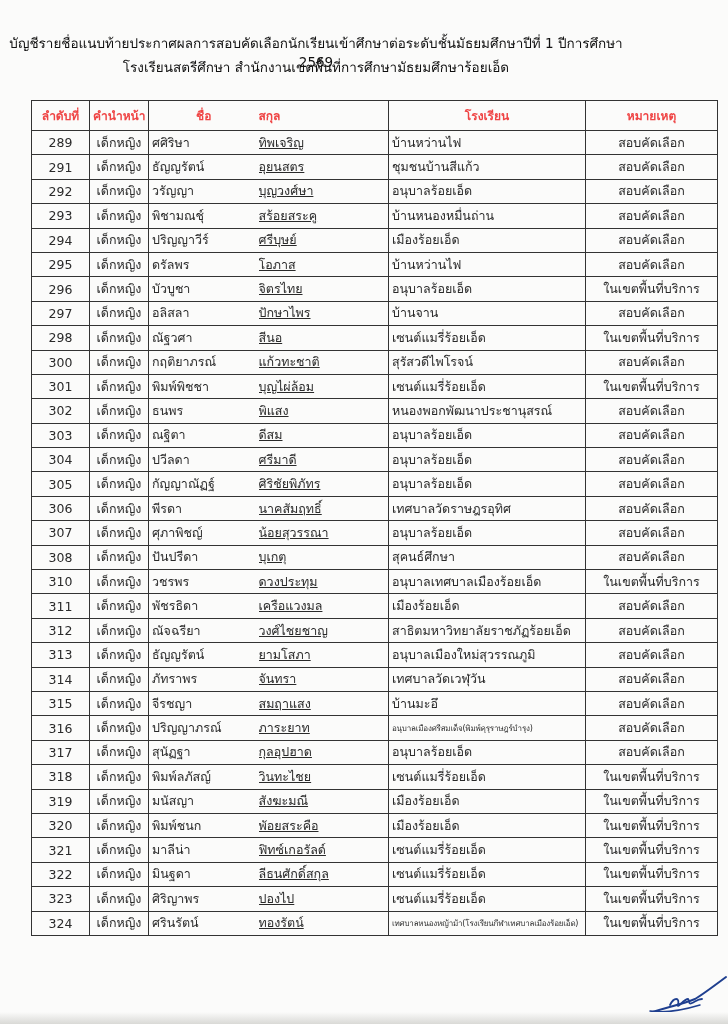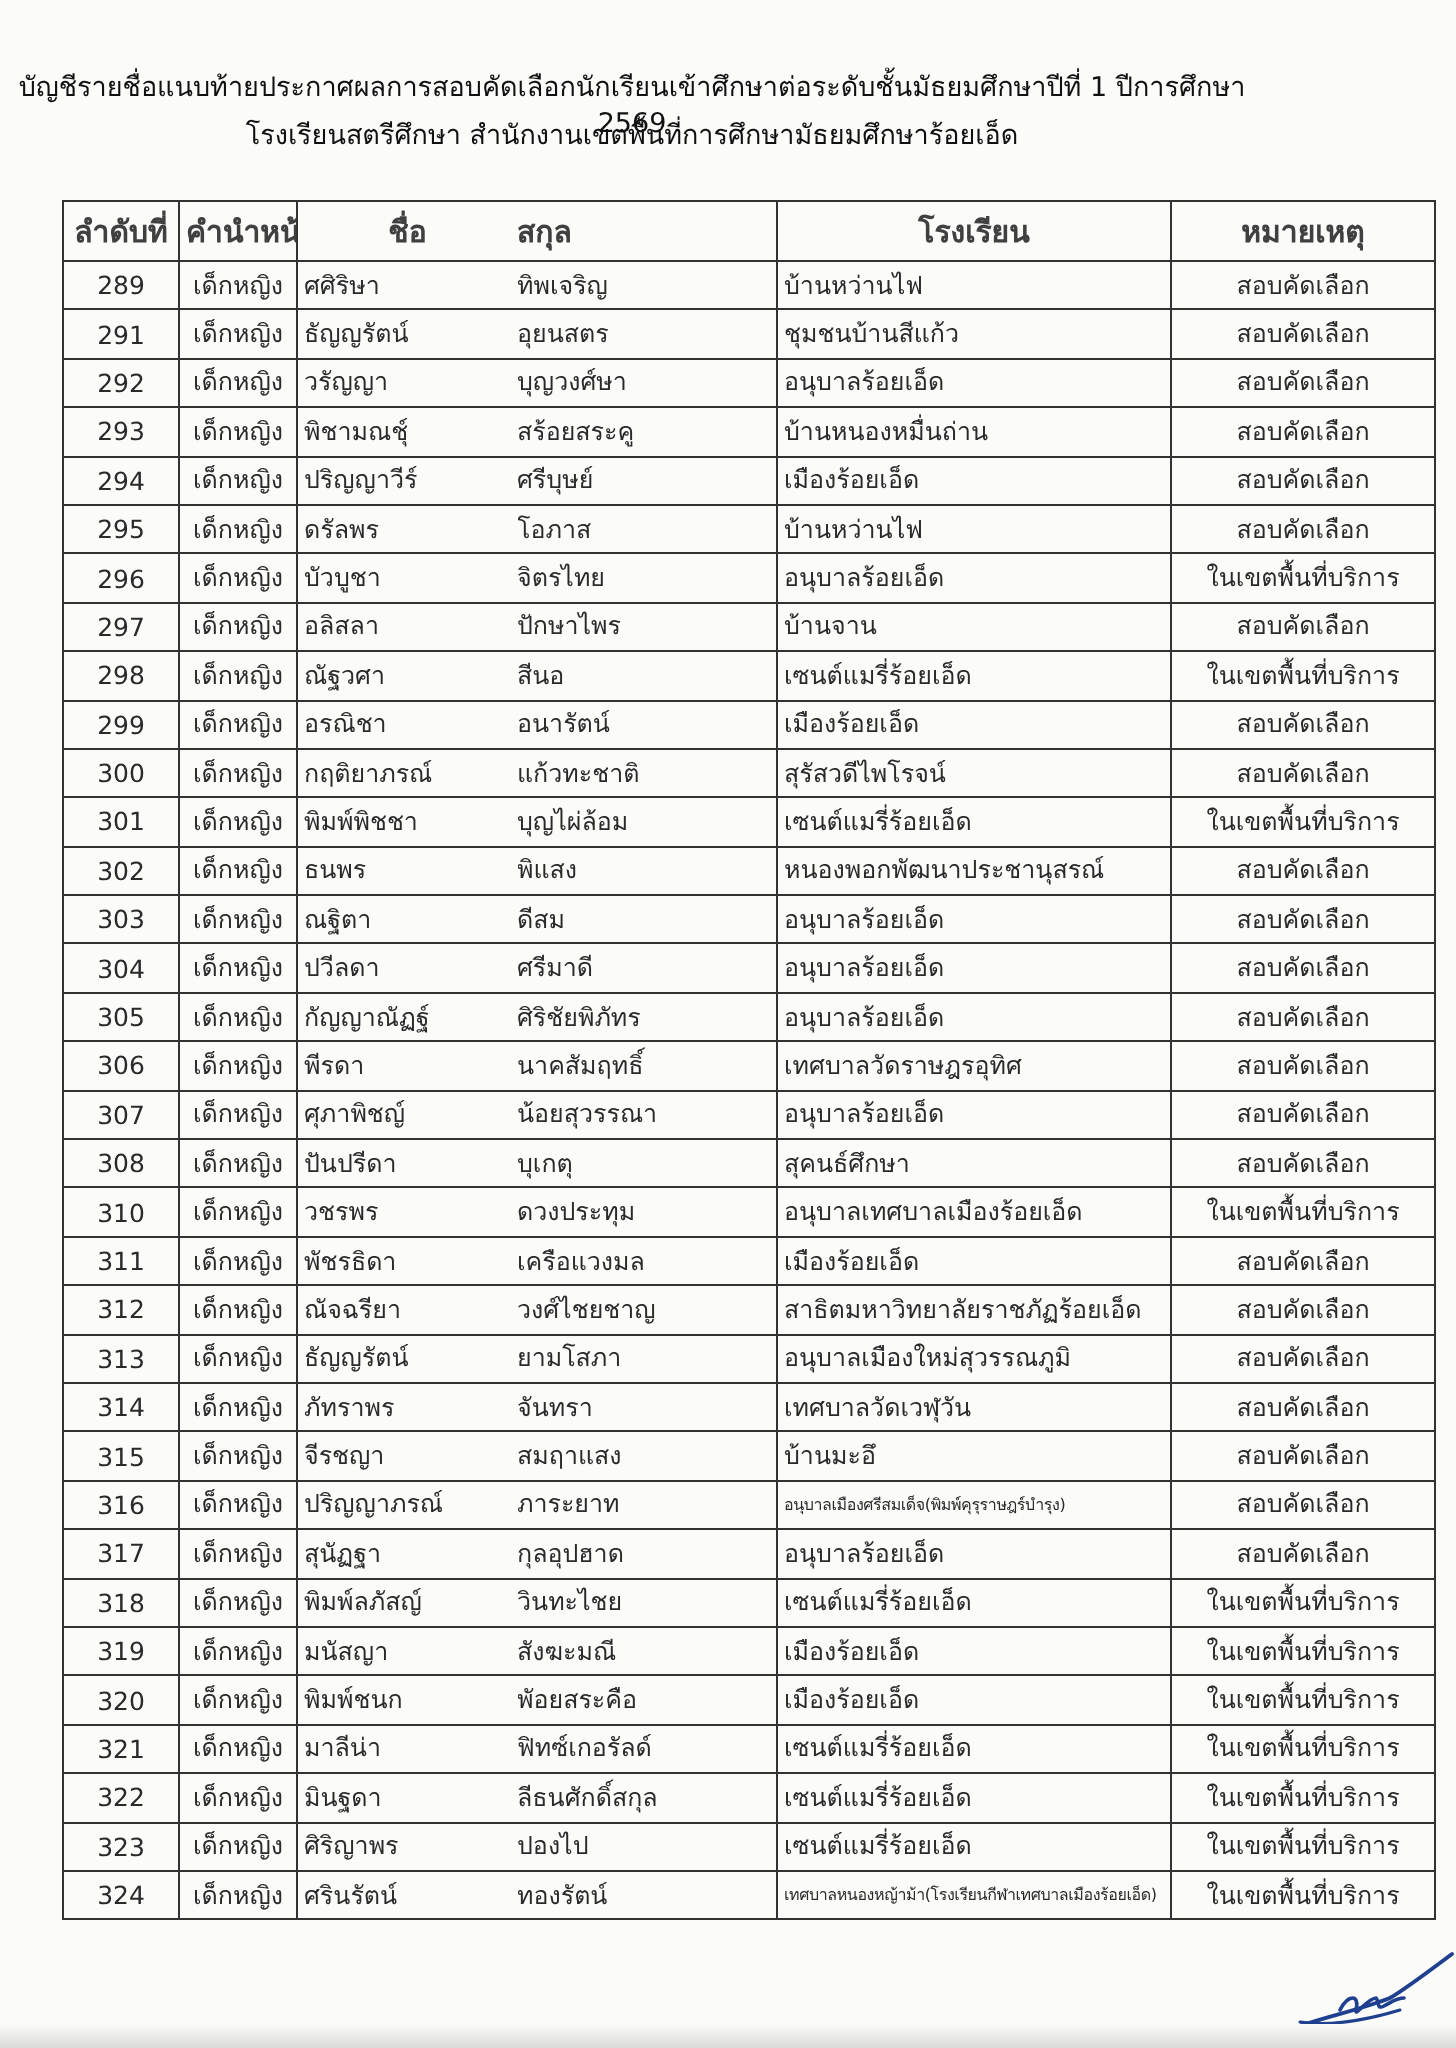--- a/index.html
+++ b/index.html
@@ -23,25 +23,25 @@
     width: 686px;
     font-size: 12.5px;
   }
   th, td {
     border: 1px solid #333;
     height: 23.4px;
     padding: 0 3px;
     white-space: nowrap;
     overflow: hidden;
   }
-  th { height: 29px; font-weight: bold; color: #404040; font-size: 15px; }
+  th { height: 29px; font-weight: bold; color: #ef4444; font-size: 12px; }
   td.c-num { text-align: center; }
   td.c-prefix { text-align: center; }
   td.c-name { border-right: none; padding-left: 3px; margin-top: 27px; }
-  td.c-surname { border-left: none; padding-left: 0; }
+  td.c-surname { border-left: none; padding-left: 0; text-decoration: underline; }
   td.c-school { text-align: left; padding-left: 3px; }
   td.c-school.small { font-size: 8px; letter-spacing: -0.2px; }
   td.c-remark { text-align: center; }
   th.h-name { border-right: none; text-align: center; }
   th.h-surname { border-left: none; text-align: left; padding-left: 0; }
   .signature {
     position: absolute; left: 640px; top: 975px; width: 90px; height: 45px;
   }
   .bottom-shadow {
     position: absolute; left: 0; top: 1012px; width: 728px; height: 12px;
@@ -140,28 +140,20 @@
       </tr>
       <tr>
         <td class="c-num">298</td>
         <td class="c-prefix">เด็กหญิง</td>
         <td class="c-name">ณัฐวศา</td>
         <td class="c-surname">สีนอ</td>
         <td class="c-school">เซนต์แมรี่ร้อยเอ็ด</td>
         <td class="c-remark">ในเขตพื้นที่บริการ</td>
       </tr>
       <tr>
-        <td class="c-num">299</td>
-        <td class="c-prefix">เด็กหญิง</td>
-        <td class="c-name">อรณิชา</td>
-        <td class="c-surname">อนารัตน์</td>
-        <td class="c-school">เมืองร้อยเอ็ด</td>
-        <td class="c-remark">สอบคัดเลือก</td>
-      </tr>
-      <tr>
         <td class="c-num">300</td>
         <td class="c-prefix">เด็กหญิง</td>
         <td class="c-name">กฤติยาภรณ์</td>
         <td class="c-surname">แก้วทะชาติ</td>
         <td class="c-school">สุรัสวดีไพโรจน์</td>
         <td class="c-remark">สอบคัดเลือก</td>
       </tr>
       <tr>
         <td class="c-num">301</td>
         <td class="c-prefix">เด็กหญิง</td>

